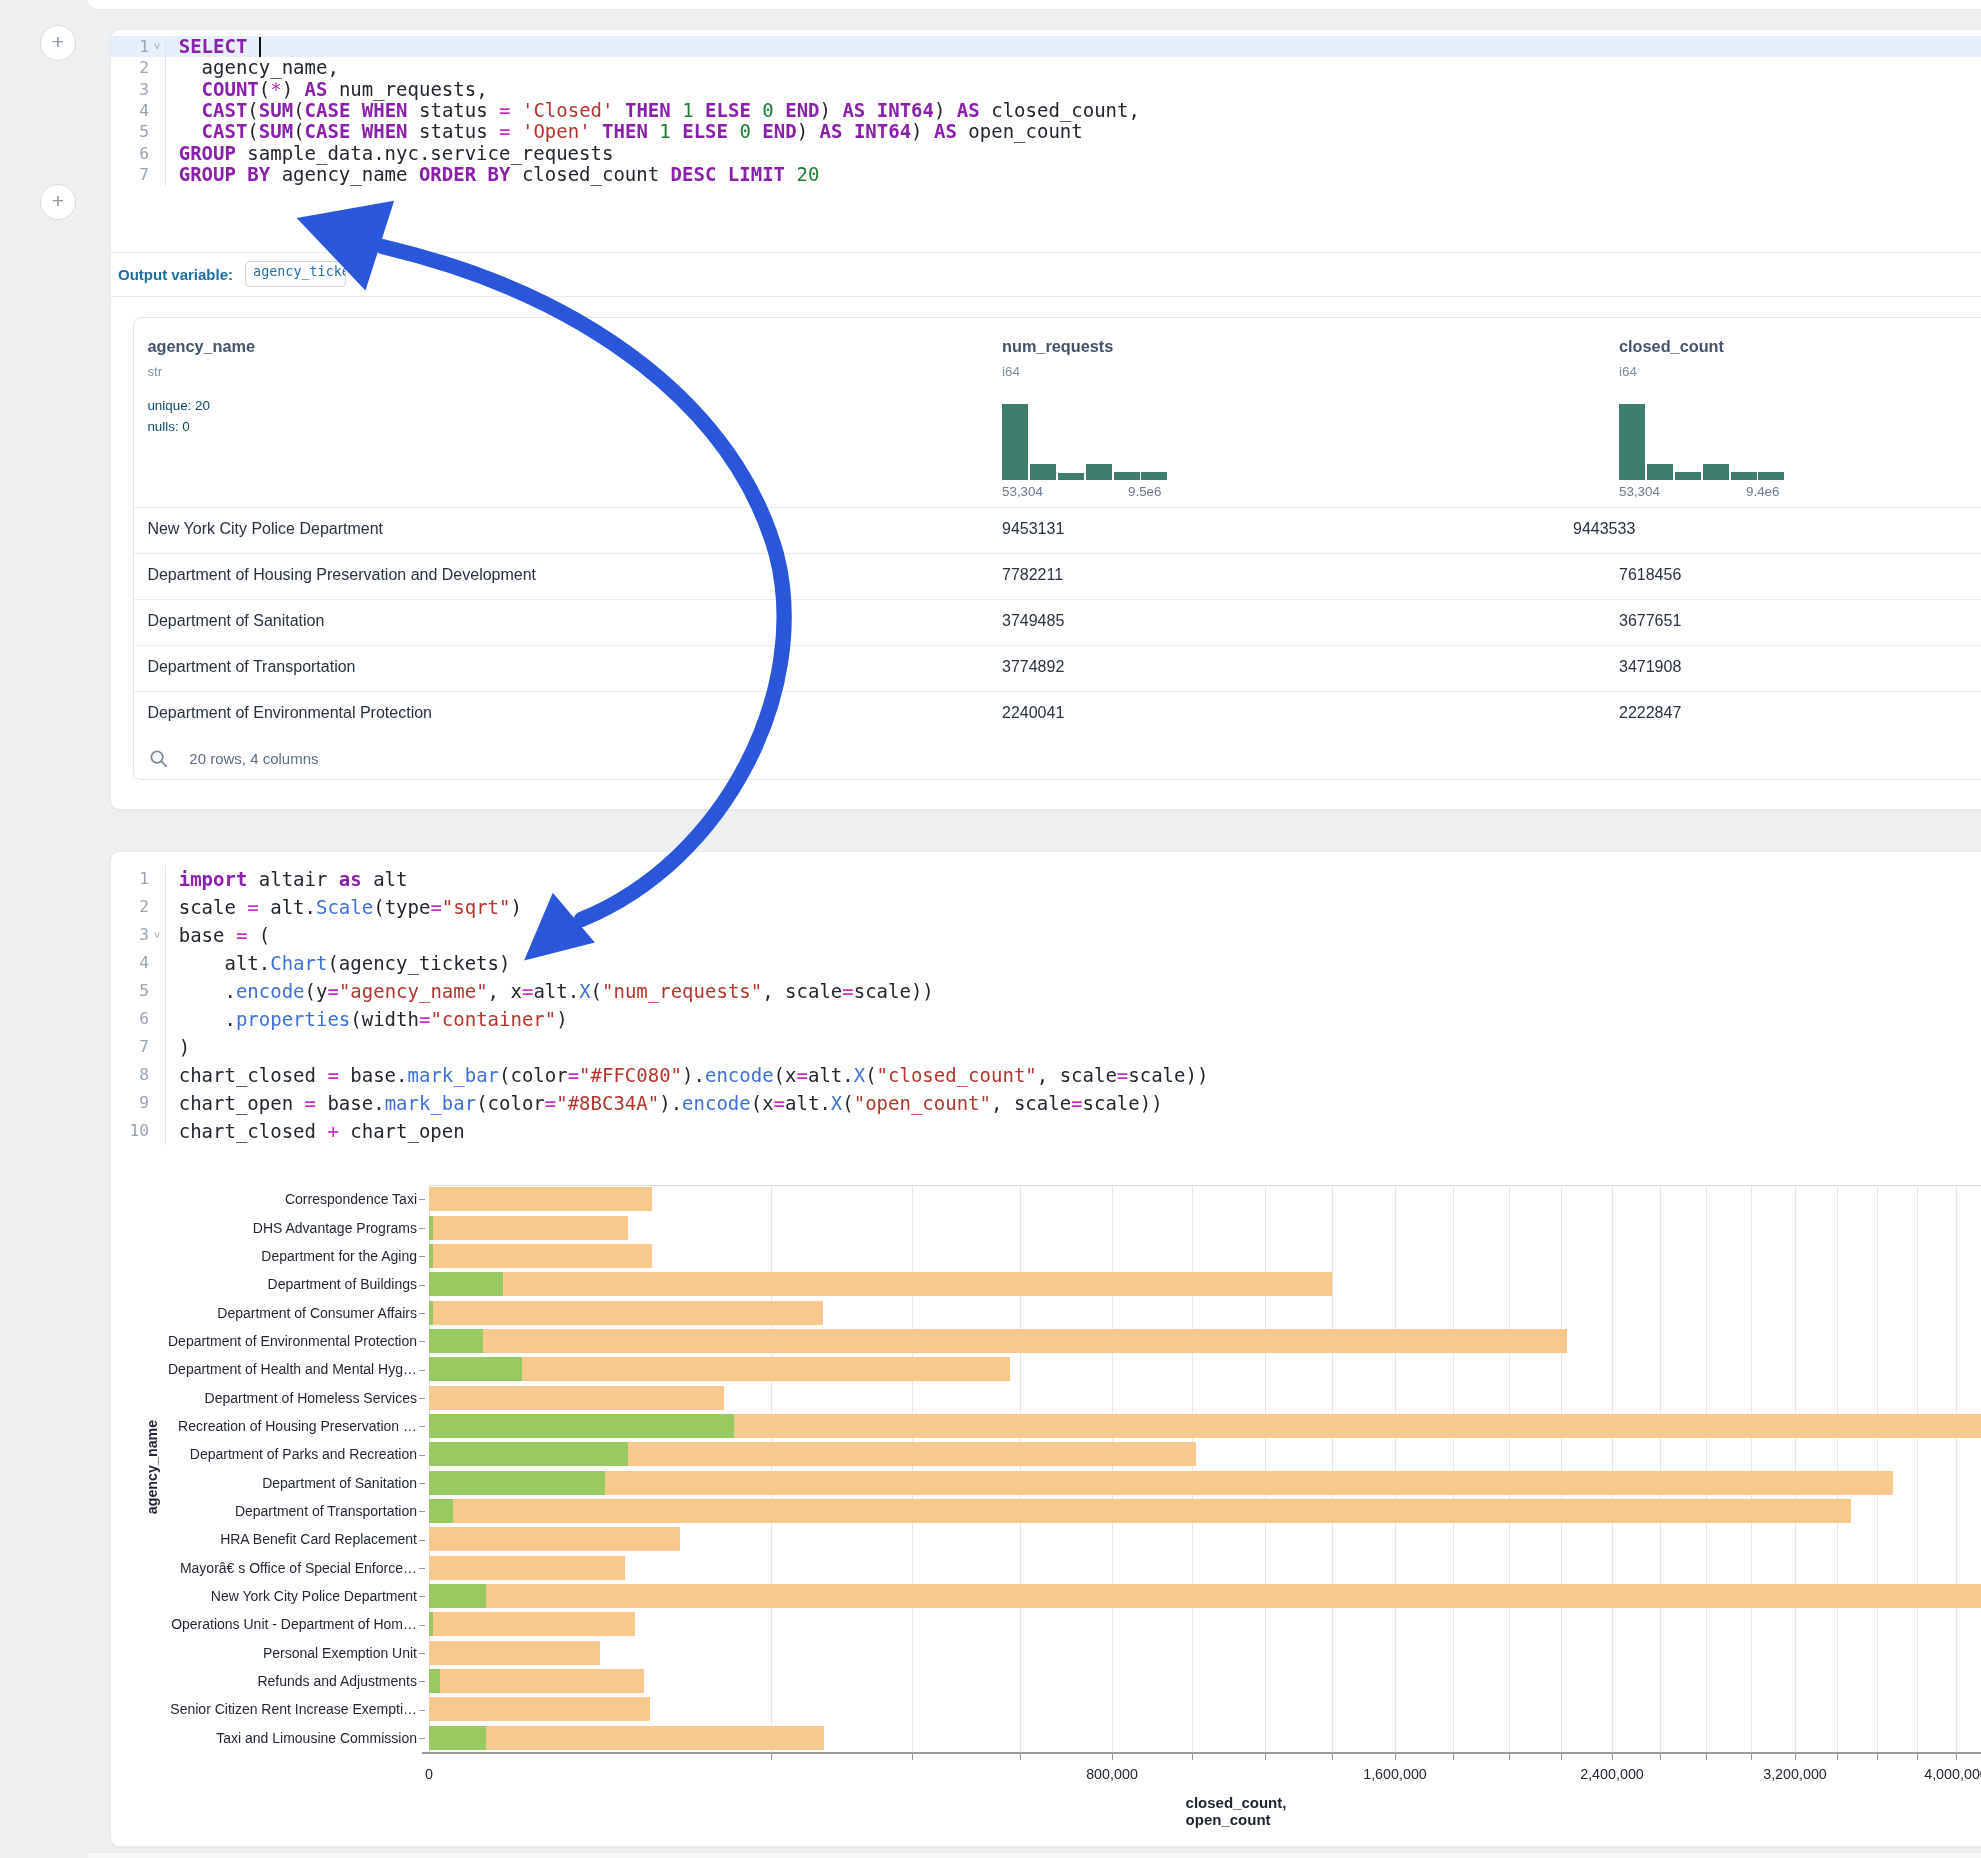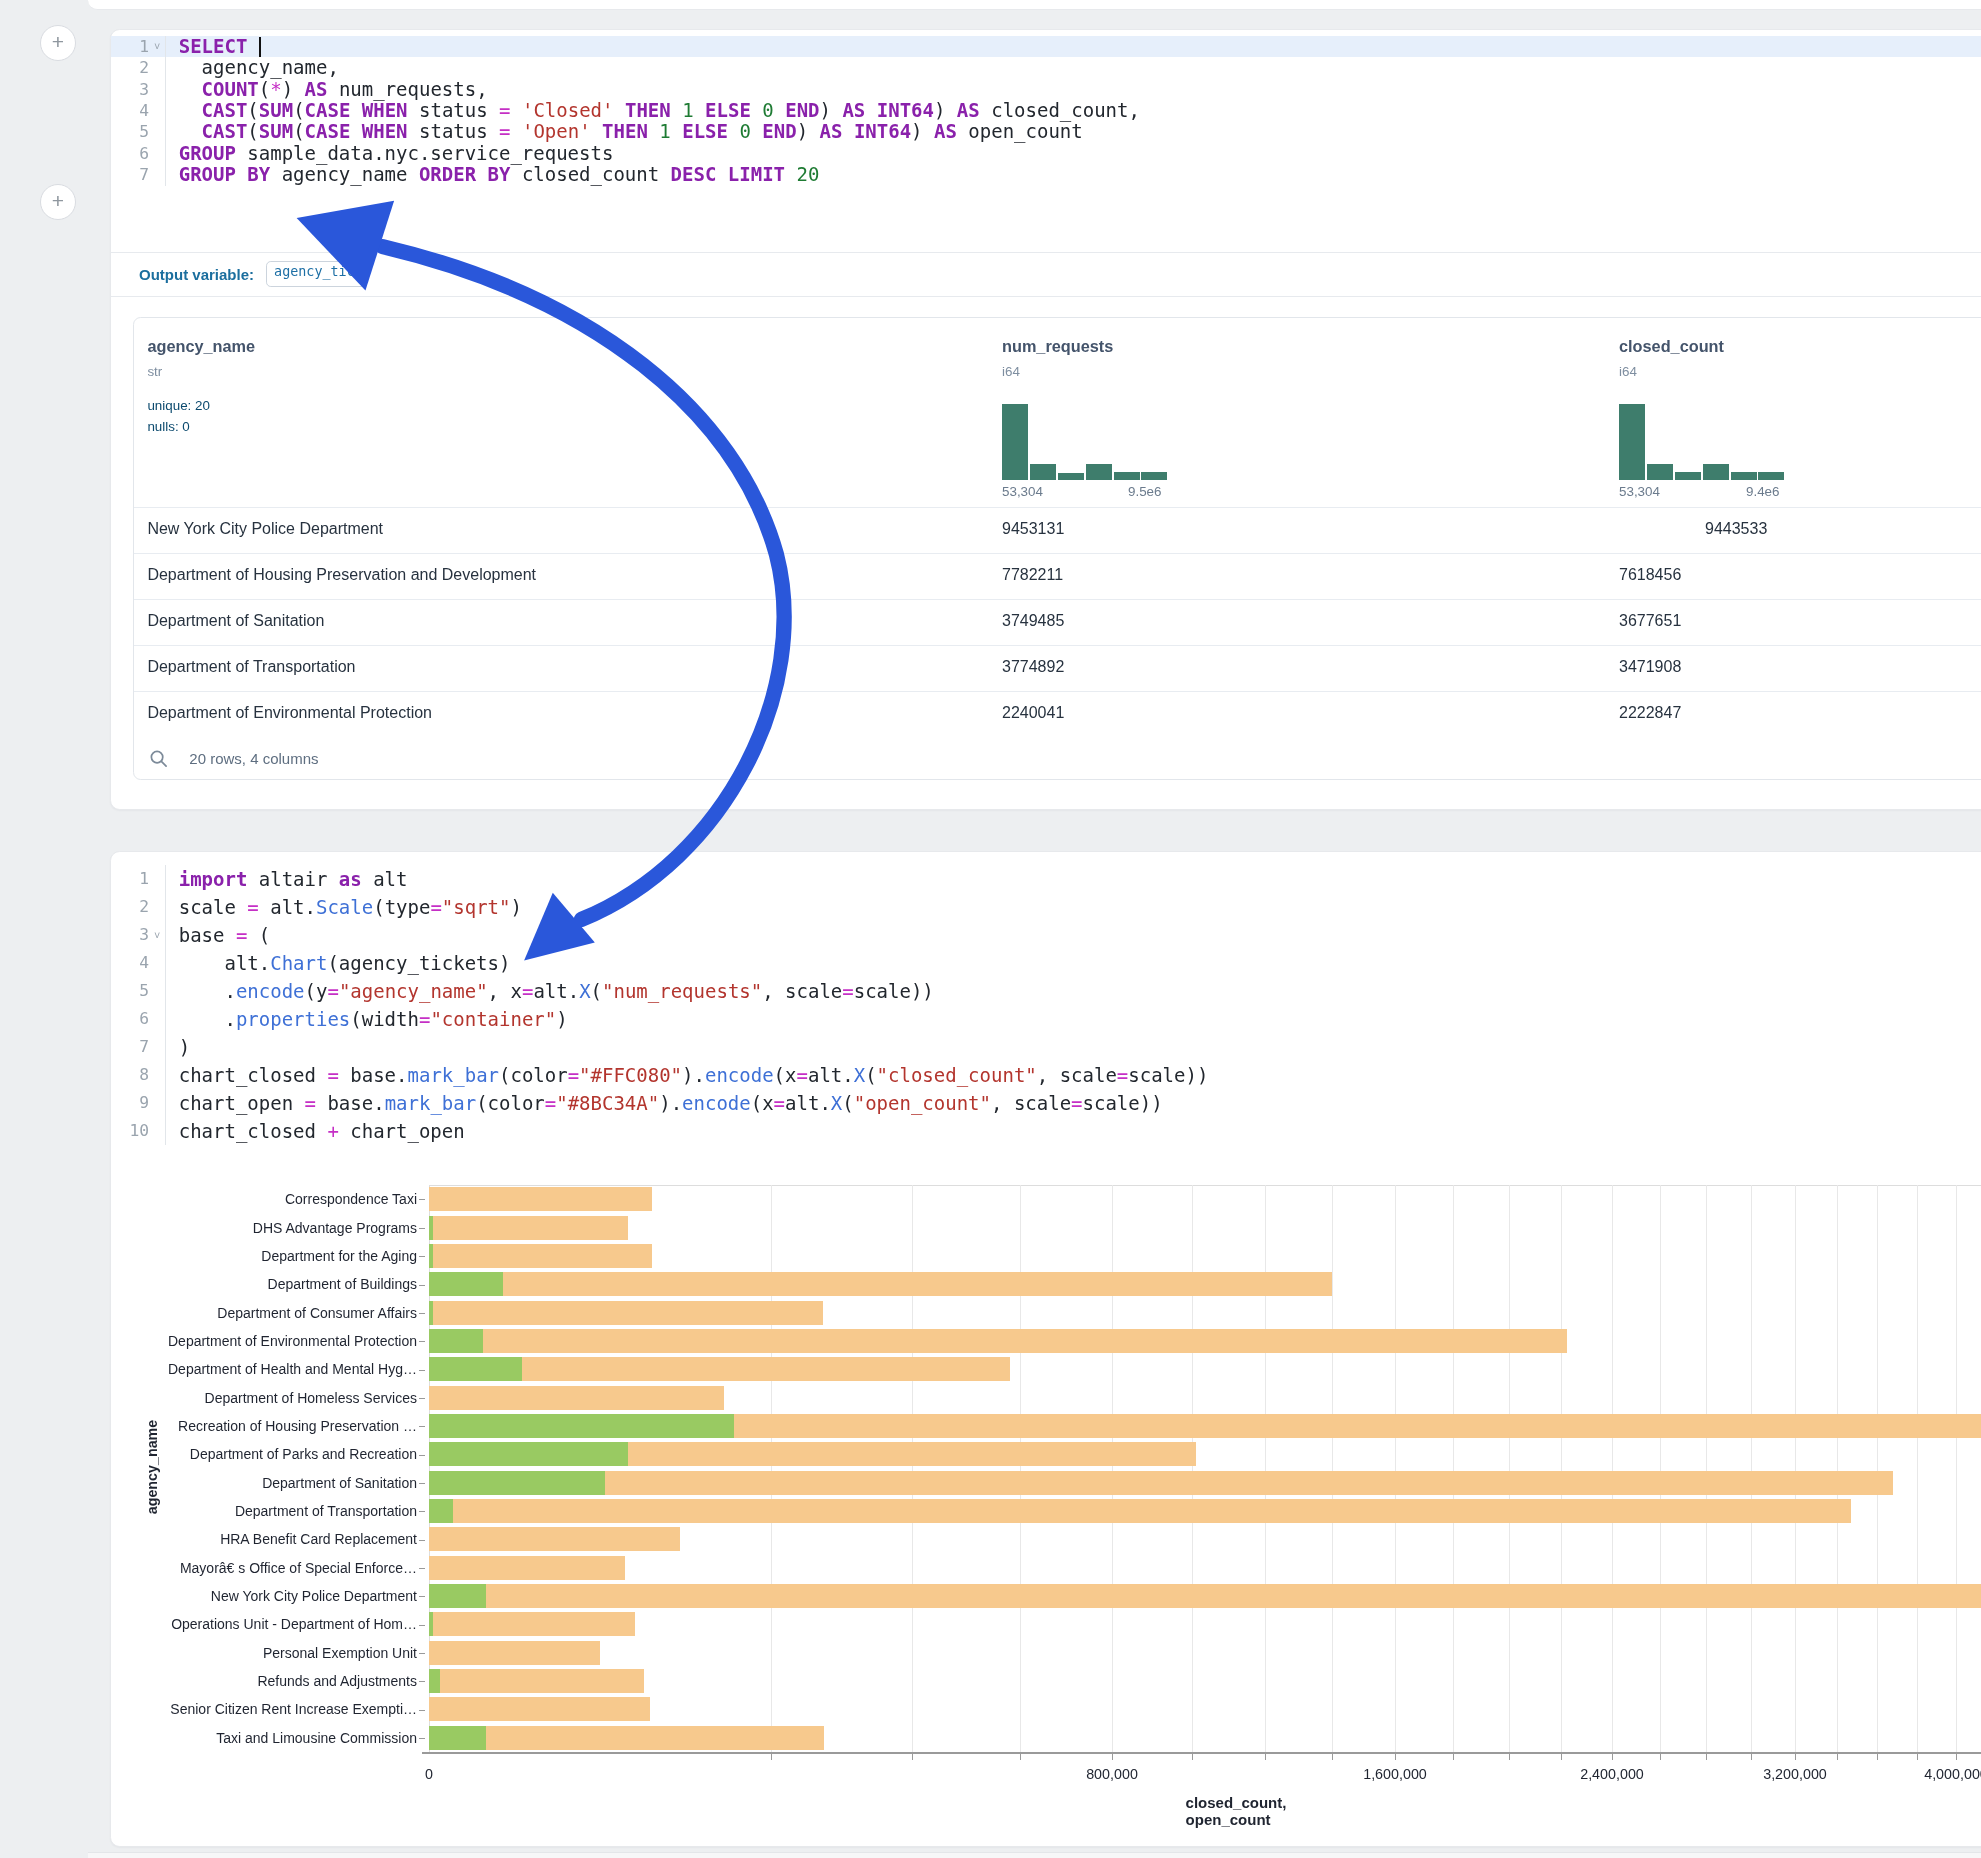--- a/index.html
+++ b/index.html
@@ -20,21 +20,21 @@
   .code-line pre{margin:0;padding-left:13.4px;font:inherit;}
   .tok-k{color:#8a21ab;font-weight:bold;}
   .tok-s{color:#b3352e;}
   .tok-n{color:#1e7b33;}
   .tok-o{color:#c52fc5;}
   .tok-f{color:#3e70d6;}
   .tok-p{color:#22272e;}
   .cursor-bar{display:inline-block;width:1.9px;height:20px;background:#111;vertical-align:text-bottom;}
   
   .outvar-row{position:absolute;left:0;right:0;display:flex;align-items:center;}
-  .outvar-label{font-weight:bold;font-size:15px;color:#1b6e9e;margin-left:28px;}
+  .outvar-label{font-weight:bold;font-size:15px;color:#1b6e9e;margin-left:7px;}
   .outvar-pill{margin-left:11.5px;width:84px;height:21px;border:1px solid #ccd4dd;border-radius:4.8px;
         padding:1.9px 7.6px;font-family:"DejaVu Sans Mono",monospace;font-size:13.4px;color:#1d6fa5;
         overflow:hidden;white-space:nowrap;background:#fff;}
   
   .tbl-card{position:absolute;background:#fff;border:1px solid #e2e6eb;border-radius:7.6px;overflow:hidden;}
   .col-head{position:absolute;font-weight:bold;font-size:16.3px;color:#44546b;}
   .col-type{position:absolute;font-size:13.4px;color:#7e8ea0;}
   .col-stat{position:absolute;font-size:13.4px;color:#0c4a6e;}
   .hist{position:absolute;display:flex;align-items:flex-end;gap:1.9px;}
   .hist div{width:26px;background:#3e7d6c;}
@@ -115,21 +115,21 @@
             <div style="height: 7.6px;"></div>
             <div style="height: 7.6px;"></div>
           </div>
         <div class="hist-min" style="left:1485px;top:166px;">53,304</div>
         <div class="hist-max" style="left:1612px;top:166px;">9.4e6</div>
       </div>
       <div id="table-body">
           <div class="t-row" style="top: 189px;">
             <span style="left: 13.4px;">New York City Police Department</span>
             <span style="left: 868px;">9453131</span>
-            <span style="left: 1571px;">9443533</span>
+            <span style="left: 1439px;">9443533</span>
           </div>
           <div class="t-row" style="top: 235px;">
             <span style="left: 13.4px;">Department of Housing Preservation and Development</span>
             <span style="left: 868px;">7782211</span>
             <span style="left: 1485px;">7618456</span>
           </div>
           <div class="t-row" style="top: 281px;">
             <span style="left: 13.4px;">Department of Sanitation</span>
             <span style="left: 868px;">3749485</span>
             <span style="left: 1485px;">3677651</span>

